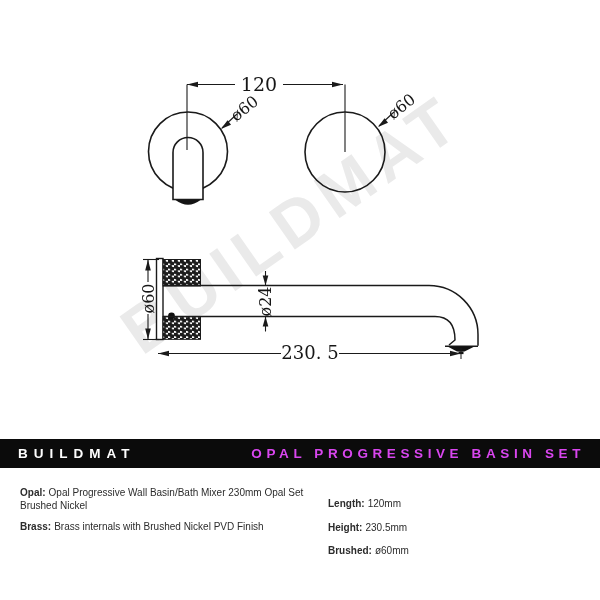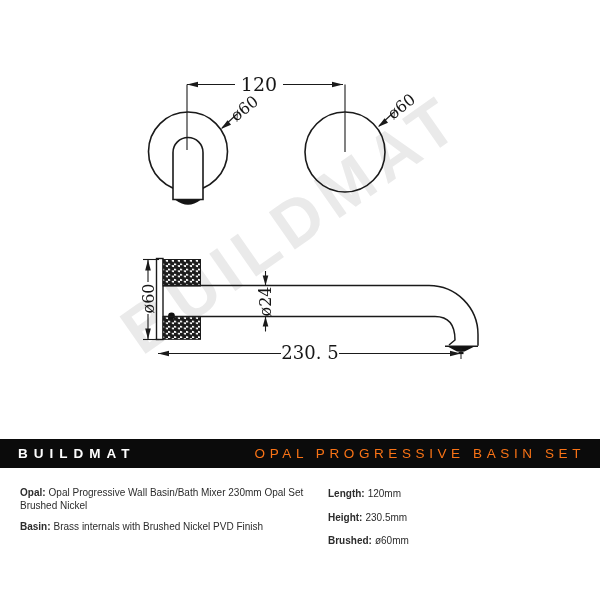--- a/index.html
+++ b/index.html
@@ -7,24 +7,24 @@
          font-family:"Liberation Sans",sans-serif;}
   .watermark{position:absolute;left:291px;top:224px;transform:translate(-50%,-50%) rotate(-35deg);
              font-weight:bold;font-size:66px;letter-spacing:7px;color:#eaeaea;
              white-space:nowrap;z-index:0;user-select:none;}
   svg.drawing{position:absolute;left:0;top:0;z-index:1;}
   .dim-text{font-family:"DejaVu Serif","Liberation Serif",serif;fill:#161616;}
   .banner{position:absolute;left:0;top:439px;width:600px;height:29px;background:#0b0b0b;
           z-index:2;display:flex;align-items:center;justify-content:space-between;
           box-sizing:border-box;padding:0 15px 0 18px;}
   .banner .brand{color:#fff;font-size:13.5px;font-weight:bold;letter-spacing:6px;white-space:nowrap;}
-  .banner .title{color:#f97316;font-size:13.5px;font-weight:normal;letter-spacing:4.6px;white-space:nowrap;}
+  .banner .title{color:#d946ef;font-size:13.5px;font-weight:bold;letter-spacing:4.6px;white-space:nowrap;}
   .details{position:absolute;left:0;top:484px;width:600px;z-index:2;color:#2c2c2c;}
   .col-left{position:absolute;left:20px;top:2px;width:292px;}
-  .col-right{position:absolute;left:328px;top:3px;width:250px;}
+  .col-right{position:absolute;left:328px;top:13px;width:250px;}
   .spec{margin:0;font-size:10px;line-height:13px;}
   .spec b{margin-right:3px;}
   .col-left .spec-name{margin-bottom:8px;}
   .col-left .spec-model{margin-bottom:13px;}
   .col-right .spec{margin-bottom:10.5px;}
 </style>
 </head>
 <body>
 
 <div class="stage">
@@ -120,21 +120,21 @@
   </svg>
 
   <div class="banner">
     <span class="brand">BUILDMAT</span>
     <span class="title">OPAL PROGRESSIVE BASIN SET</span>
   </div>
 
   <div class="details">
     <div class="col-left">
       <p class="spec spec-name"><b>Opal:</b><span>Opal Progressive Wall Basin/Bath Mixer 230mm Opal Set Brushed Nickel</span></p>
-      <p class="spec spec-finish"><b>Basin:</b><span>Brass internals with Brushed Nickel PVD Finish</span></p>
+      <p class="spec spec-finish"><b>Brass:</b><span>Brass internals with Brushed Nickel PVD Finish</span></p>
     </div>
     <div class="col-right">
       <p class="spec"><b>Length:</b><span>120mm</span></p>
       <p class="spec"><b>Height:</b><span>230.5mm</span></p>
       <p class="spec"><b>Brushed:</b><span>ø60mm</span></p>
     </div>
   </div>
 
 </div>
 

